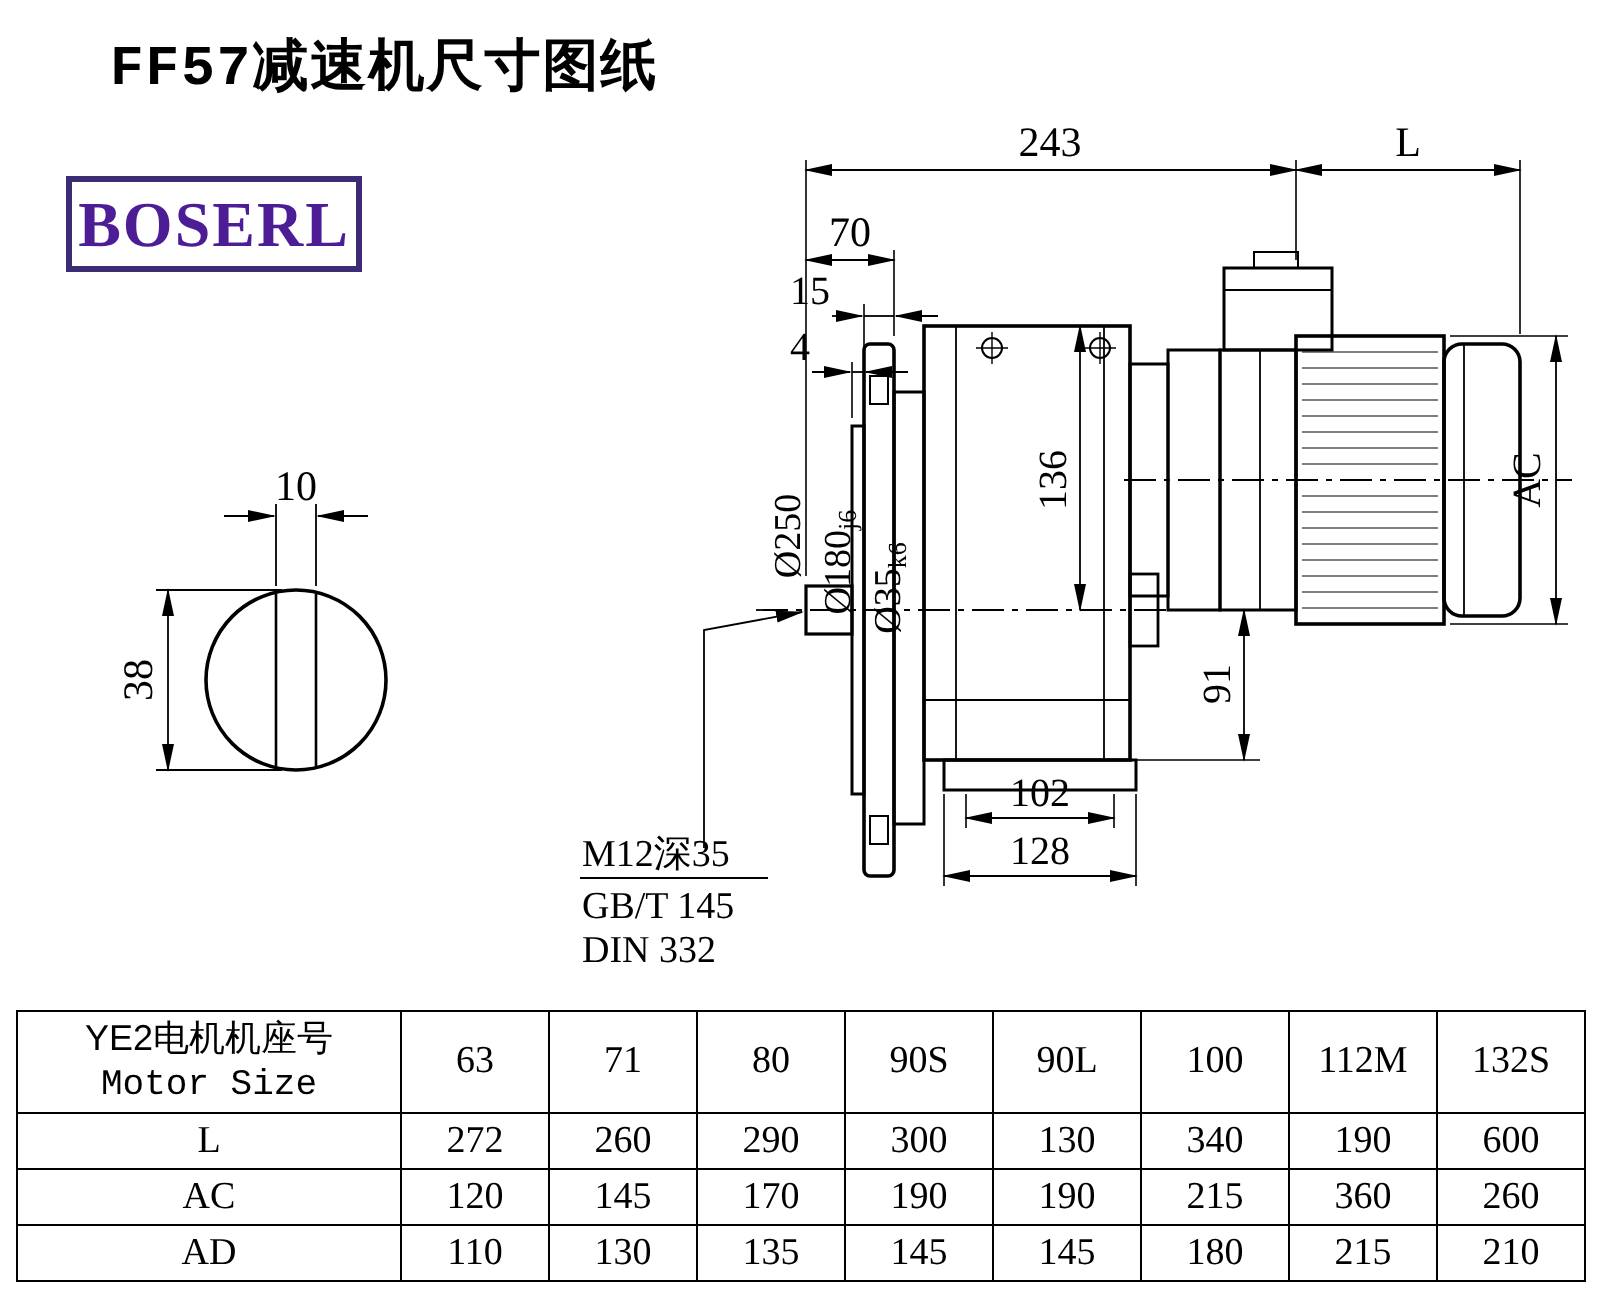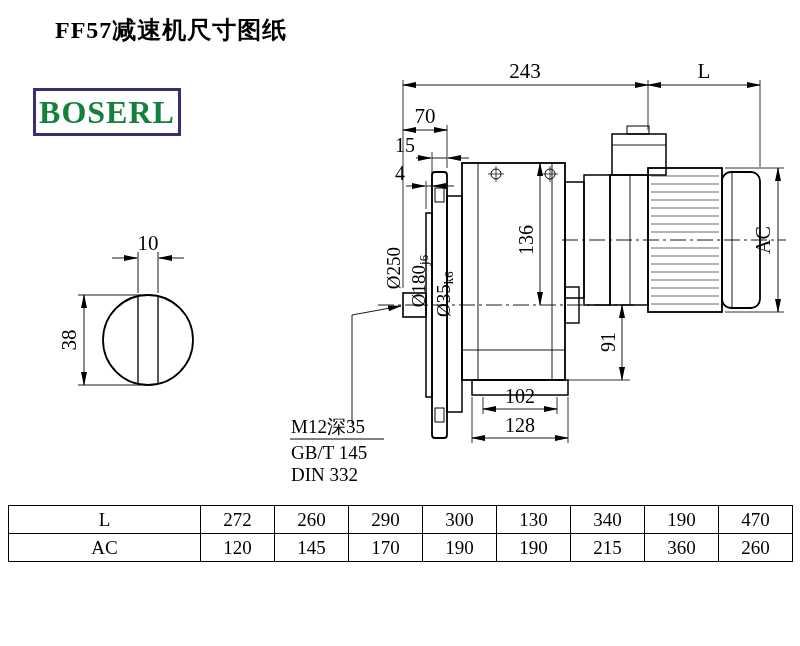--- a/index.html
+++ b/index.html
@@ -1,23 +1,23 @@
 <!DOCTYPE html>
 <html><head>
 <meta charset="utf-8">
 <style>
   html,body{margin:0;padding:0;background:#ffffff;}
   .page{position:relative;width:800px;height:646px;background:#ffffff;overflow:hidden;
         font-family:"Liberation Serif",serif;color:#000;}
-  .title{position:absolute;left:55px;top:14px;font-size:24px;font-weight:bold;
-         font-family:Liberation Serif, serif;letter-spacing:1px;}
+  .title{position:absolute;left:55px;top:14px;font-size:28px;font-weight:bold;
+         font-family:Liberation Mono, monospace;letter-spacing:1px;}
   .logo{position:absolute;left:33px;top:88px;width:142px;height:42px;
         border:3px solid #3d2b75;display:flex;align-items:center;justify-content:center;}
   .logo span{font-family:"Liberation Serif",serif;font-size:32px;font-weight:600;
-             color:#15803d;letter-spacing:1px;}
+             color:#4c1d95;letter-spacing:1px;}
   svg{position:absolute;left:0;top:0;}
   svg text{font-family:"Liberation Serif",serif;fill:#000;}
   table.dim{position:absolute;left:8px;top:505px;width:784px;border-collapse:collapse;
             table-layout:fixed;}
   table.dim td{border:1px solid #000;text-align:center;vertical-align:middle;
                font-size:19px;font-family:"Liberation Serif",serif;padding:0;}
   tr.hdr td{height:50px;}
   tr.datarow td{height:27px;}
   .hdr-cell{ text-align:left;padding-left:10px;}
   .hdr-line1{font-family:"Liberation Sans",sans-serif;font-size:18px;line-height:24px;}
@@ -171,38 +171,63 @@
       <col style="width:74px">
         <col style="width:74px">
         <col style="width:74px">
         <col style="width:74px">
       <col style="width:74px">
         <col style="width:74px">
         <col style="width:74px">
         <col style="width:74px">
     </colgroup>
     <tbody>
+        <tr class="hdr">
+      <td class="hdr-cell">
+        <div class="hdr-line1">YE2电机机座号</div>
+        <div class="hdr-line2">Motor Size</div>
+      </td>
+      <td>63</td>
+      <td>71</td>
+      <td>80</td>
+      <td>90S</td>
+      <td>90L</td>
+      <td>100</td>
+      <td>112M</td>
+      <td>132S</td>
+    </tr>
     <tr class="datarow">
       <td>L</td>
       <td>272</td>
       <td>260</td>
       <td>290</td>
       <td>300</td>
       <td>130</td>
       <td>340</td>
       <td>190</td>
-      <td>470</td>
+      <td>600</td>
     </tr>
     <tr class="datarow">
       <td>AC</td>
       <td>120</td>
       <td>145</td>
       <td>170</td>
       <td>190</td>
       <td>190</td>
       <td>215</td>
       <td>360</td>
       <td>260</td>
     </tr>
+    <tr class="datarow">
+      <td>AD</td>
+      <td>110</td>
+      <td>130</td>
+      <td>135</td>
+      <td>145</td>
+      <td>145</td>
+      <td>180</td>
+      <td>215</td>
+      <td>210</td>
+    </tr>
   </tbody>
     </table>
 
 </div>
 
 </body></html>

